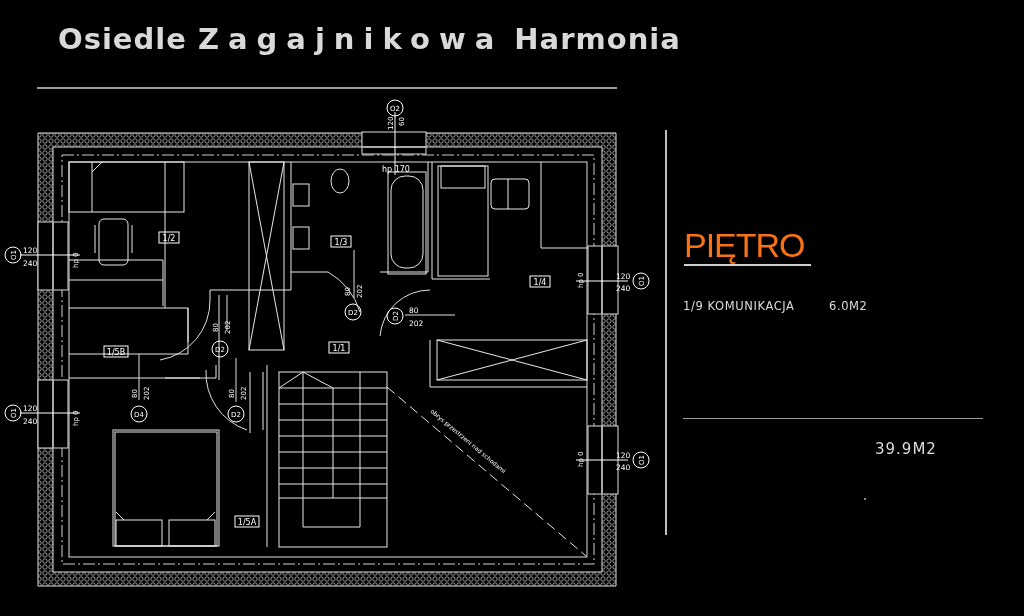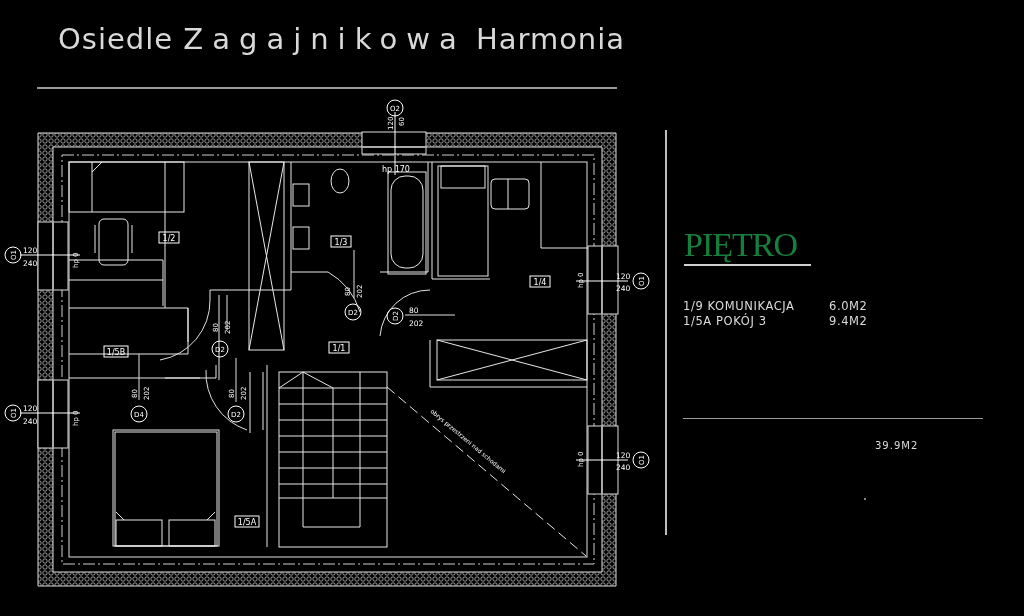--- a/index.html
+++ b/index.html
@@ -1,29 +1,29 @@
 <!DOCTYPE html>
 <html><head>
 <meta charset="utf-8">
 <style>
   html, body { margin: 0; padding: 0; background: #000; }
   body { width: 1024px; height: 616px; position: relative; overflow: hidden; color: #e6e6e6; font-family: "DejaVu Sans", sans-serif; }
-  .title { position: absolute; left: 58px; top: 22px; font-family: "DejaVu Sans", sans-serif; font-weight: 400; font-size: 29px; letter-spacing: 1px; color: #d9d9d9; white-space: nowrap; }
+  .title { position: absolute; left: 58px; top: 22px; font-family: "DejaVu Sans", sans-serif; font-weight: 700; font-size: 29px; letter-spacing: 1px; color: #d9d9d9; white-space: nowrap; }
   .title .spaced { letter-spacing: 9px; }
   .title-rule { position: absolute; left: 37px; top: 87px; width: 580px; height: 2px; background: #9a9a9a; }
   .plan { position: absolute; left: 0; top: 95px; }
   .vrule { position: absolute; left: 665px; top: 130px; width: 2px; height: 405px; background: #bdbdbd; }
-  .legend-title { position: absolute; left: 684px; top: 226px; font-family: Liberation Serif, serif; font-size: 34px; color: #15803d; letter-spacing: -1px; }
+  .legend-title { position: absolute; left: 684px; top: 226px; font-family: Liberation Sans, sans-serif; font-size: 34px; color: #f97316; letter-spacing: -1px; }
   .legend-title-rule { position: absolute; left: 684px; top: 264px; width: 127px; height: 2px; background: #d0d0d0; }
   .rooms { position: absolute; left: 683px; top: 299px; font-family: "DejaVu Sans", sans-serif; font-size: 11.5px; line-height: 14.6px; color: #dcdcdc; letter-spacing: 0.6px; }
   .rooms .row { display: flex; white-space: nowrap; }
   .rooms .name { width: 146px; }
   .rooms .area { }
   .total-rule { position: absolute; left: 683px; top: 418px; width: 300px; height: 1px; background: #9a9a9a; }
-  .total { position: absolute; left: 875px; top: 440px; font-size: 10px; letter-spacing: 1px; color: #dcdcdc; }
+  .total { position: absolute; left: 875px; top: 440px; font-size: 15px; letter-spacing: 1px; color: #dcdcdc; }
   .dot { position: absolute; left: 864px; top: 498px; width: 2px; height: 2px; background: #888; }
   svg text { font-family: "DejaVu Sans", sans-serif; fill: #ffffff; }
 </style>
 </head>
 <body>
 
 <div class="title"><span>Osiedle </span><span class="spaced">Zagajnikowa</span><span> Harmonia</span></div>
 <div class="title-rule"></div>
 
 <svg class="plan" width="660" height="521" viewBox="0 95 660 521" xmlns="http://www.w3.org/2000/svg">
@@ -239,21 +239,17 @@
 <div class="vrule"></div>
 
 <div class="legend-title">PIĘTRO</div>
 <div class="legend-title-rule"></div>
 
 <div class="rooms">
   <div class="row">
       <span class="name">1/9 KOMUNIKACJA</span>
       <span class="area">6.0M2</span>
     </div>
-  <div class="row">
-      <span class="name">1/5A POKÓJ 3</span>
-      <span class="area">9.4M2</span>
-    </div>
 </div>
 
 <div class="total-rule"></div>
 <div class="total">39.9M2</div>
 <div class="dot"></div>
 
 </body></html>

